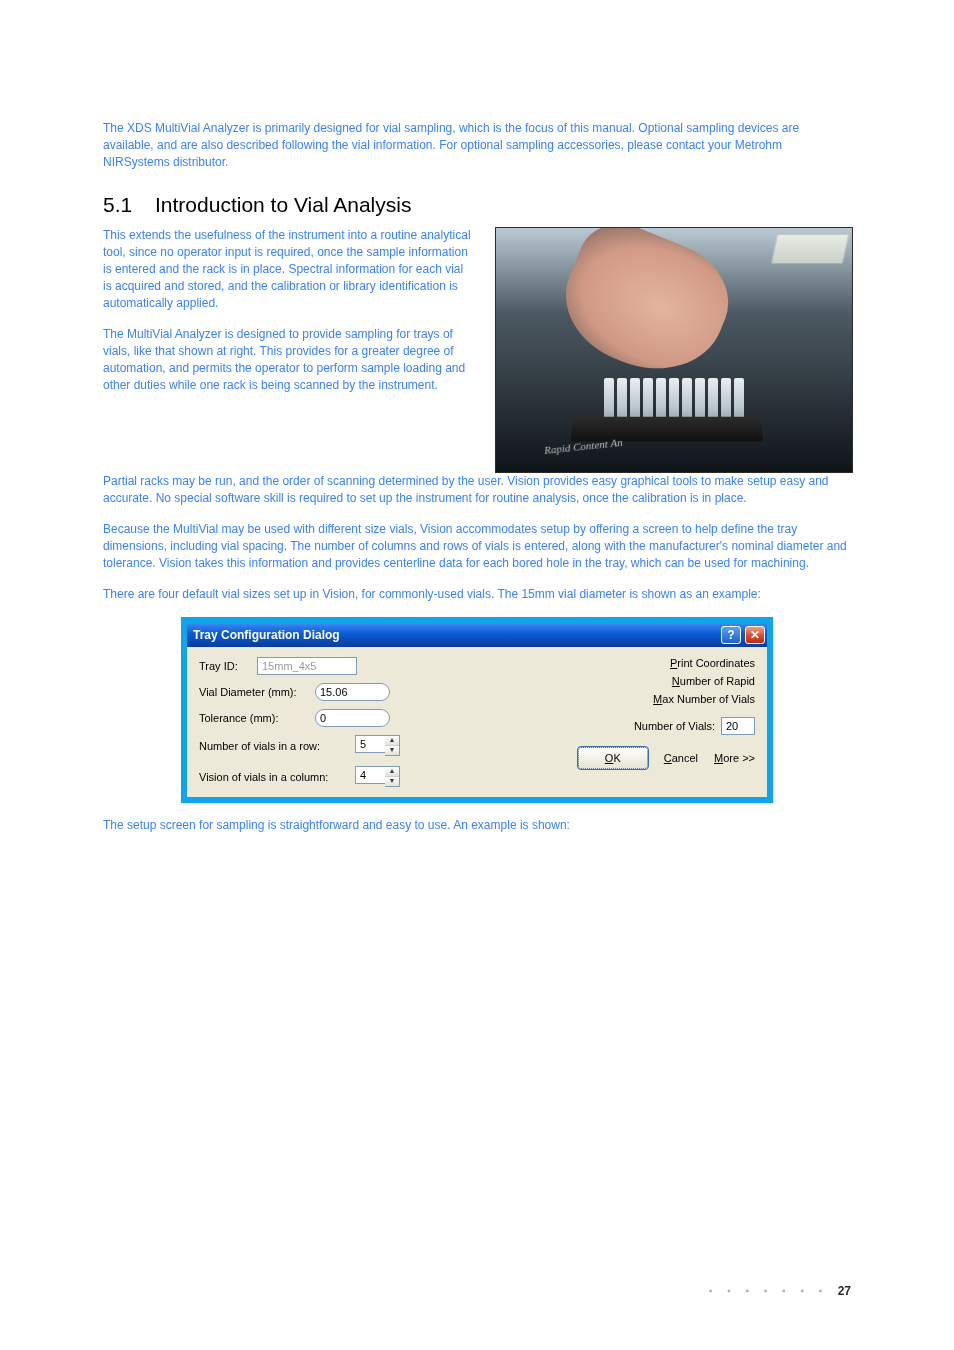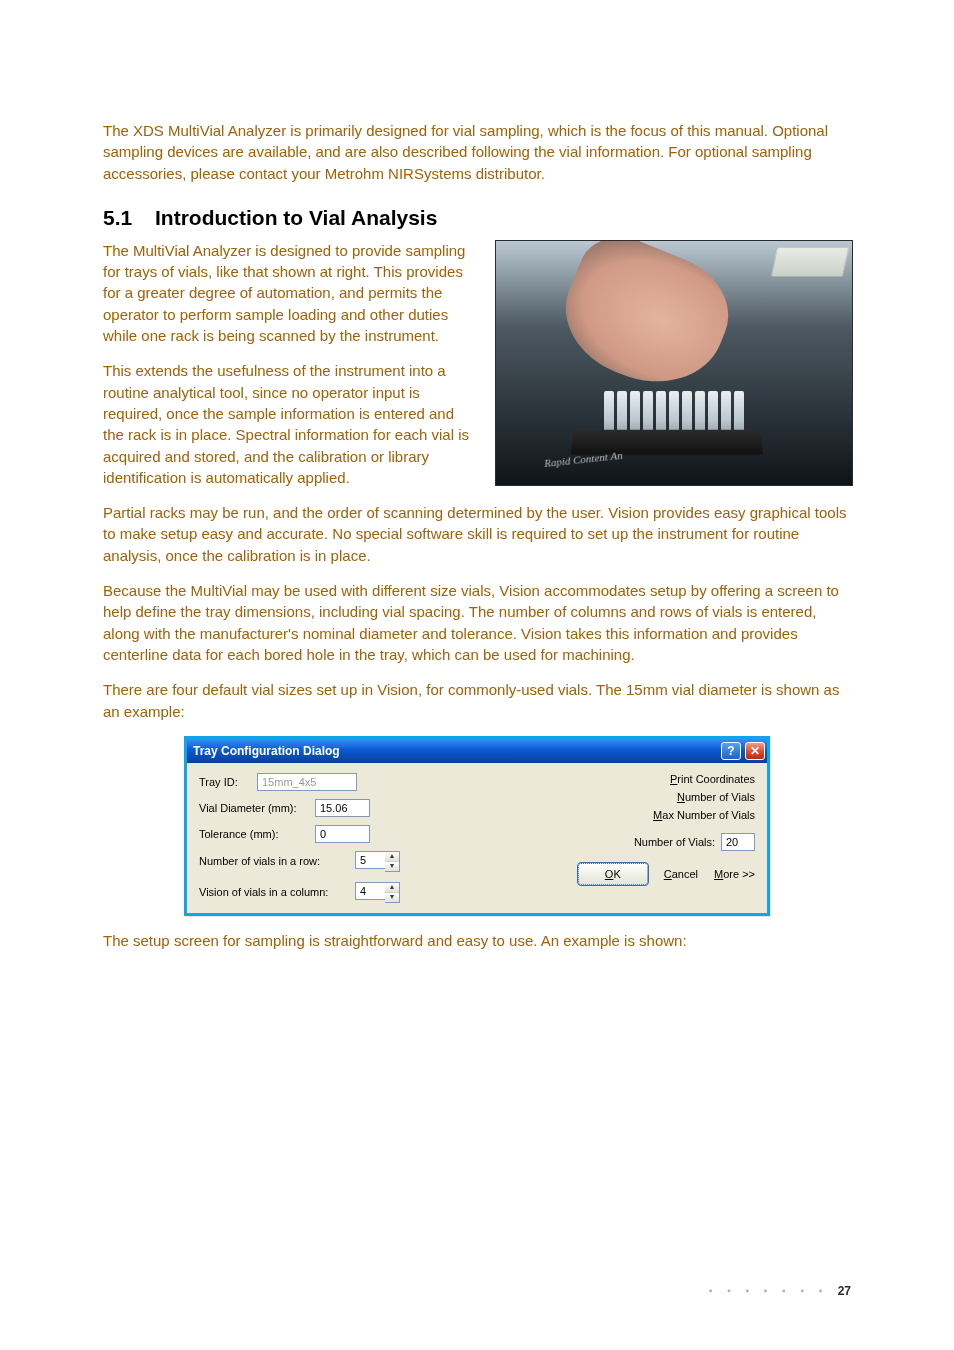--- a/index.html
+++ b/index.html
@@ -23,31 +23,31 @@
     margin: 0 0 14px 0;
     color: #000;
     font-family: Verdana, Geneva, sans-serif;
   }
   h1.chapter .num {
     display: inline-block;
     width: 44px;
   }
   h2.section {
     font-size: 21px;
-    font-weight: 700;
+    font-weight: 400;
     margin: 22px 0 10px 0;
     color: #000;
     font-family: Verdana, Geneva, sans-serif;
   }
   h2.section .num { display: inline-block; width: 52px; }
   p {
-    font-size: 15px;
+    font-size: 12px;
     line-height: 1.42;
     margin: 0 0 14px 0;
-    color: #a16207;
+    color: #3b82f6;
   }
   .two-col {
     display: flex;
     gap: 24px;
     align-items: flex-start;
   }
   .two-col .text-col { flex: 1 1 0; }
   .two-col .img-col { width: 356px; flex: 0 0 356px; }
   .photo {
     width: 356px;
@@ -102,21 +102,21 @@
     width: 190px; height: 26px;
     background: linear-gradient(180deg, #2b2b2b 0%, #111 100%);
     border-radius: 3px 3px 2px 2px;
     transform: perspective(300px) rotateX(18deg);
   }
 
   
   .dialog {
     width: 580px;
     margin: 4px auto 0 auto;
-    border: 3px solid #0ea5e9;
+    border: 6px solid #0ea5e9;
     box-shadow: 1px 1px 0 rgba(0,0,0,.1);
     font-family: Tahoma, Geneva, sans-serif;
     font-size: 11px;
     color: #000;
     background: #ece9d8;
   }
   .titlebar {
     display: flex;
     align-items: center;
     height: 24px;
@@ -169,21 +169,21 @@
   .xp-input {
     height: 18px;
     border: 1px solid #7f9db9;
     background: #fff;
     padding: 4px 4px;
     font: 11px Tahoma, sans-serif;
     box-sizing: border-box;
   }
   .xp-input.placeholder { color:#9a9a9a; }
   .xp-input.w-tray { width: 100px; }
-  .xp-input.w-num  { width: 55px; }
+  .xp-input.w-num  { width: 75px; border-radius: 9px; }
   .xp-input.w-spin { width: 30px; }
   .spin {
     display:inline-flex; align-items:stretch;
   }
   .spin .xp-input { border-right:0; }
   .spin-btns {
     display:flex; flex-direction:column;
     border:1px solid #7f9db9; border-left:0;
     width:14px;
   }
@@ -258,22 +258,22 @@
 
 
   <p>The XDS MultiVial Analyzer is primarily designed for vial sampling, which is the focus of this manual. Optional sampling devices are available, and are also described following the vial information. For optional sampling accessories, please contact your Metrohm NIRSystems distributor.</p>
 
   <h2 class="section">
     <span class="num">5.1</span><span>Introduction to Vial Analysis</span>
   </h2>
 
   <div class="two-col">
     <div class="text-col">
+      <p>This extends the usefulness of the instrument into a routine analytical tool, since no operator input is required, once the sample information is entered and the rack is in place. Spectral information for each vial is acquired and stored, and the calibration or library identification is automatically applied.</p>
       <p>The MultiVial Analyzer is designed to provide sampling for trays of vials, like that shown at right. This provides for a greater degree of automation, and permits the operator to perform sample loading and other duties while one rack is being scanned by the instrument.</p>
-      <p>This extends the usefulness of the instrument into a routine analytical tool, since no operator input is required, once the sample information is entered and the rack is in place. Spectral information for each vial is acquired and stored, and the calibration or library identification is automatically applied.</p>
     </div>
     <div class="img-col">
       <div class="photo">
         <div class="corner-panel"></div>
         <div class="hand"></div>
         <div class="vials">
           <div class="vial"></div>
             <div class="vial"></div>
             <div class="vial"></div>
             <div class="vial"></div>
@@ -340,21 +340,21 @@
                 <div>▲</div>
                 <div>▼</div>
               </span>
             </span>
           </div>
         </div>
       </div>
 
       <div class="dlg-right">
         <span class="linklike"><span class="ul">P</span><span>rint Coordinates</span></span>
-        <span class="linklike"><span class="ul">N</span><span>umber of Vials</span></span>
+        <span class="linklike"><span class="ul">N</span><span>umber of Rapid</span></span>
         <span class="linklike"><span class="ul">M</span><span>ax Number of Vials</span></span>
 
         <div class="nov-row">
           <span>Number of Vials:</span>
           <input class="xp-input" style="width: 34px;" readonly="" value="20">
         </div>
 
         <div class="dialog-actions">
           <span class="btn-xp default">
               <span class="u" style="text-decoration:underline;">O</span>

